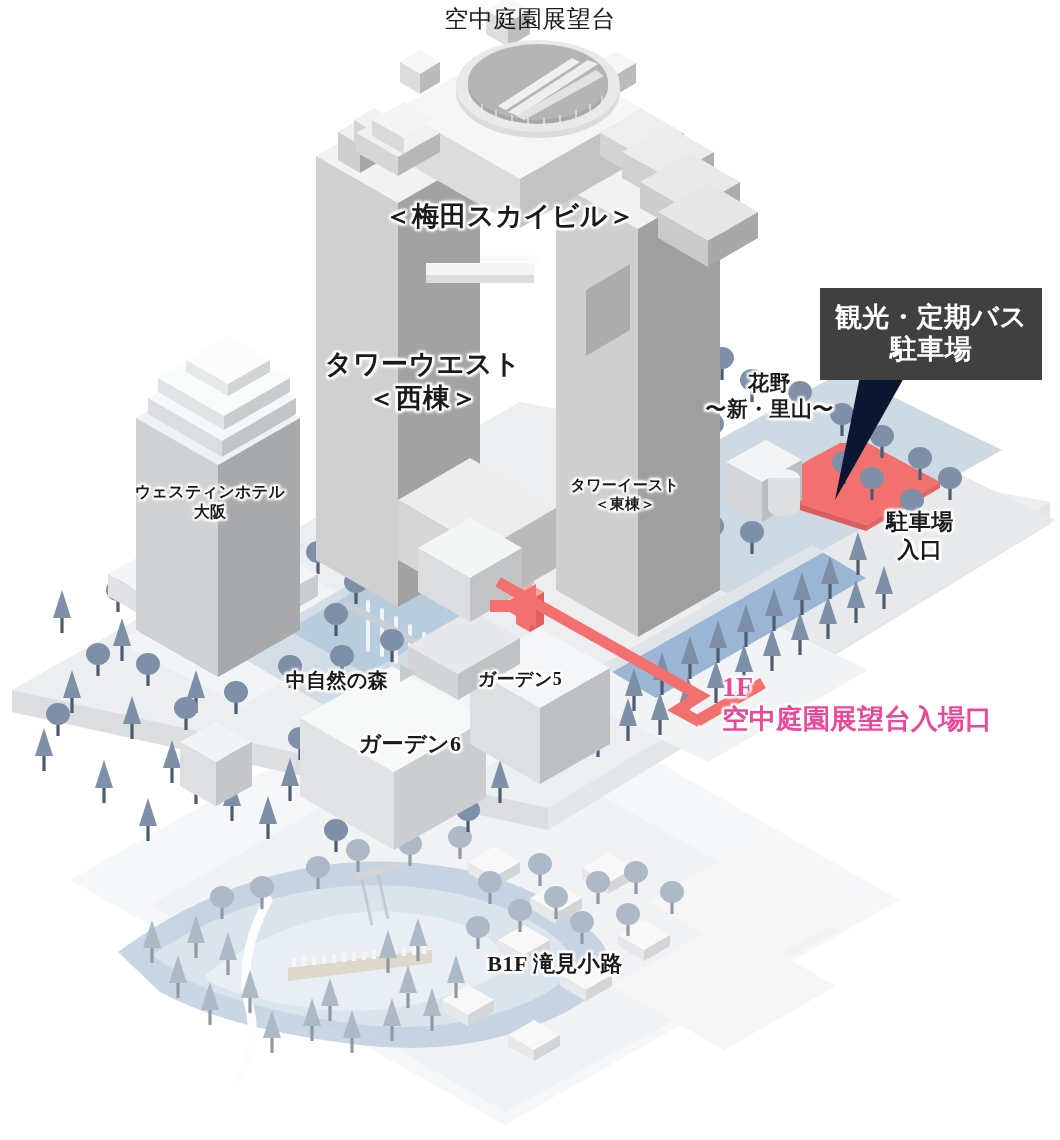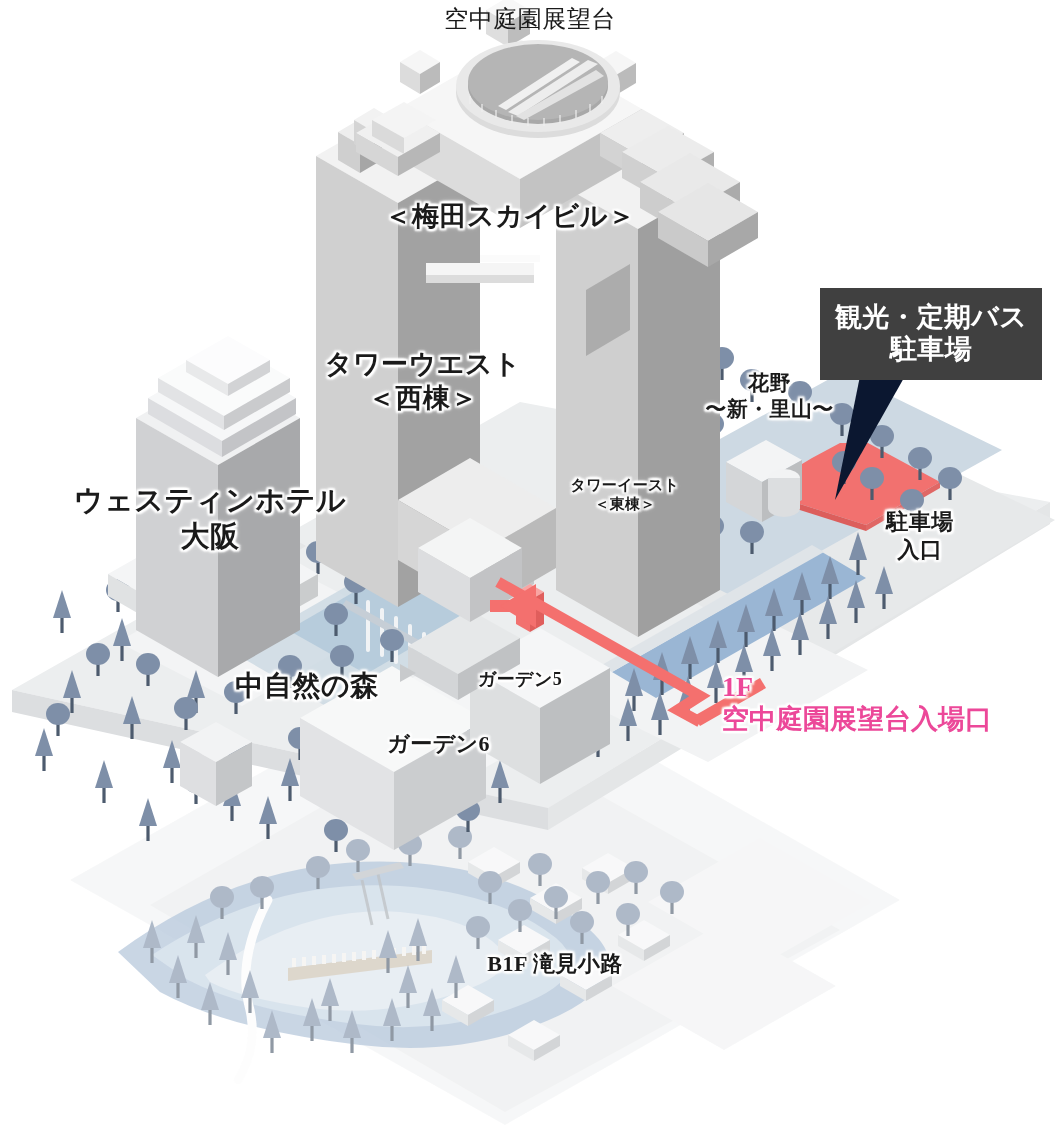--- a/index.html
+++ b/index.html
@@ -25,25 +25,25 @@
        2px 0 2px #fff, -2px 0 2px #fff, 0 2px 2px #fff, 0 -2px 2px #fff,
        2px 2px 2px #fff, -2px 2px 2px #fff, 2px -2px 2px #fff, -2px -2px 2px #fff,
        0 0 4px #fff, 0 0 6px #fff;
     pointer-events:none;
   }
 
   #label-observatory{left:0;top:4px;width:1060px;font-size:24px;font-weight:500;text-shadow:none;}
   #label-skybuilding{left:300px;top:200px;width:420px;font-size:27px;}
   #label-tower-west{left:263px;top:332px;width:320px;font-size:27px;margin-top:16px;}
   #label-tower-east{left:500px;top:476px;width:250px;font-size:15px;}
-  #label-westin{left:60px;top:482px;width:300px;font-size:29px;}
+  #label-westin{left:60px;top:482px;width:300px;font-size:16px;}
   #label-hanano{left:662px;top:370px;width:215px;font-size:21px;}
-  #label-naka-shizen{left:192px;top:668px;width:230px;font-size:28px;}
+  #label-naka-shizen{left:222px;top:668px;width:230px;font-size:20px;}
   #label-garden5{left:440px;top:668px;width:160px;font-size:18px;}
-  #label-garden6{left:330px;top:730px;width:160px;font-size:22px;text-align:right;}
+  #label-garden6{left:330px;top:730px;width:160px;font-size:22px;}
   #label-parking-entrance{left:835px;top:508px;width:170px;font-size:22px;}
   #label-takimikoji{left:430px;top:950px;width:250px;font-size:22px;}
 
   
   #callout-bus-parking{
     position:absolute;left:820px;top:288px;width:222px;height:92px;
     background:#404040;
     display:flex;flex-direction:column;align-items:center;justify-content:center;
     box-sizing:border-box;padding:4px 6px;
   }

